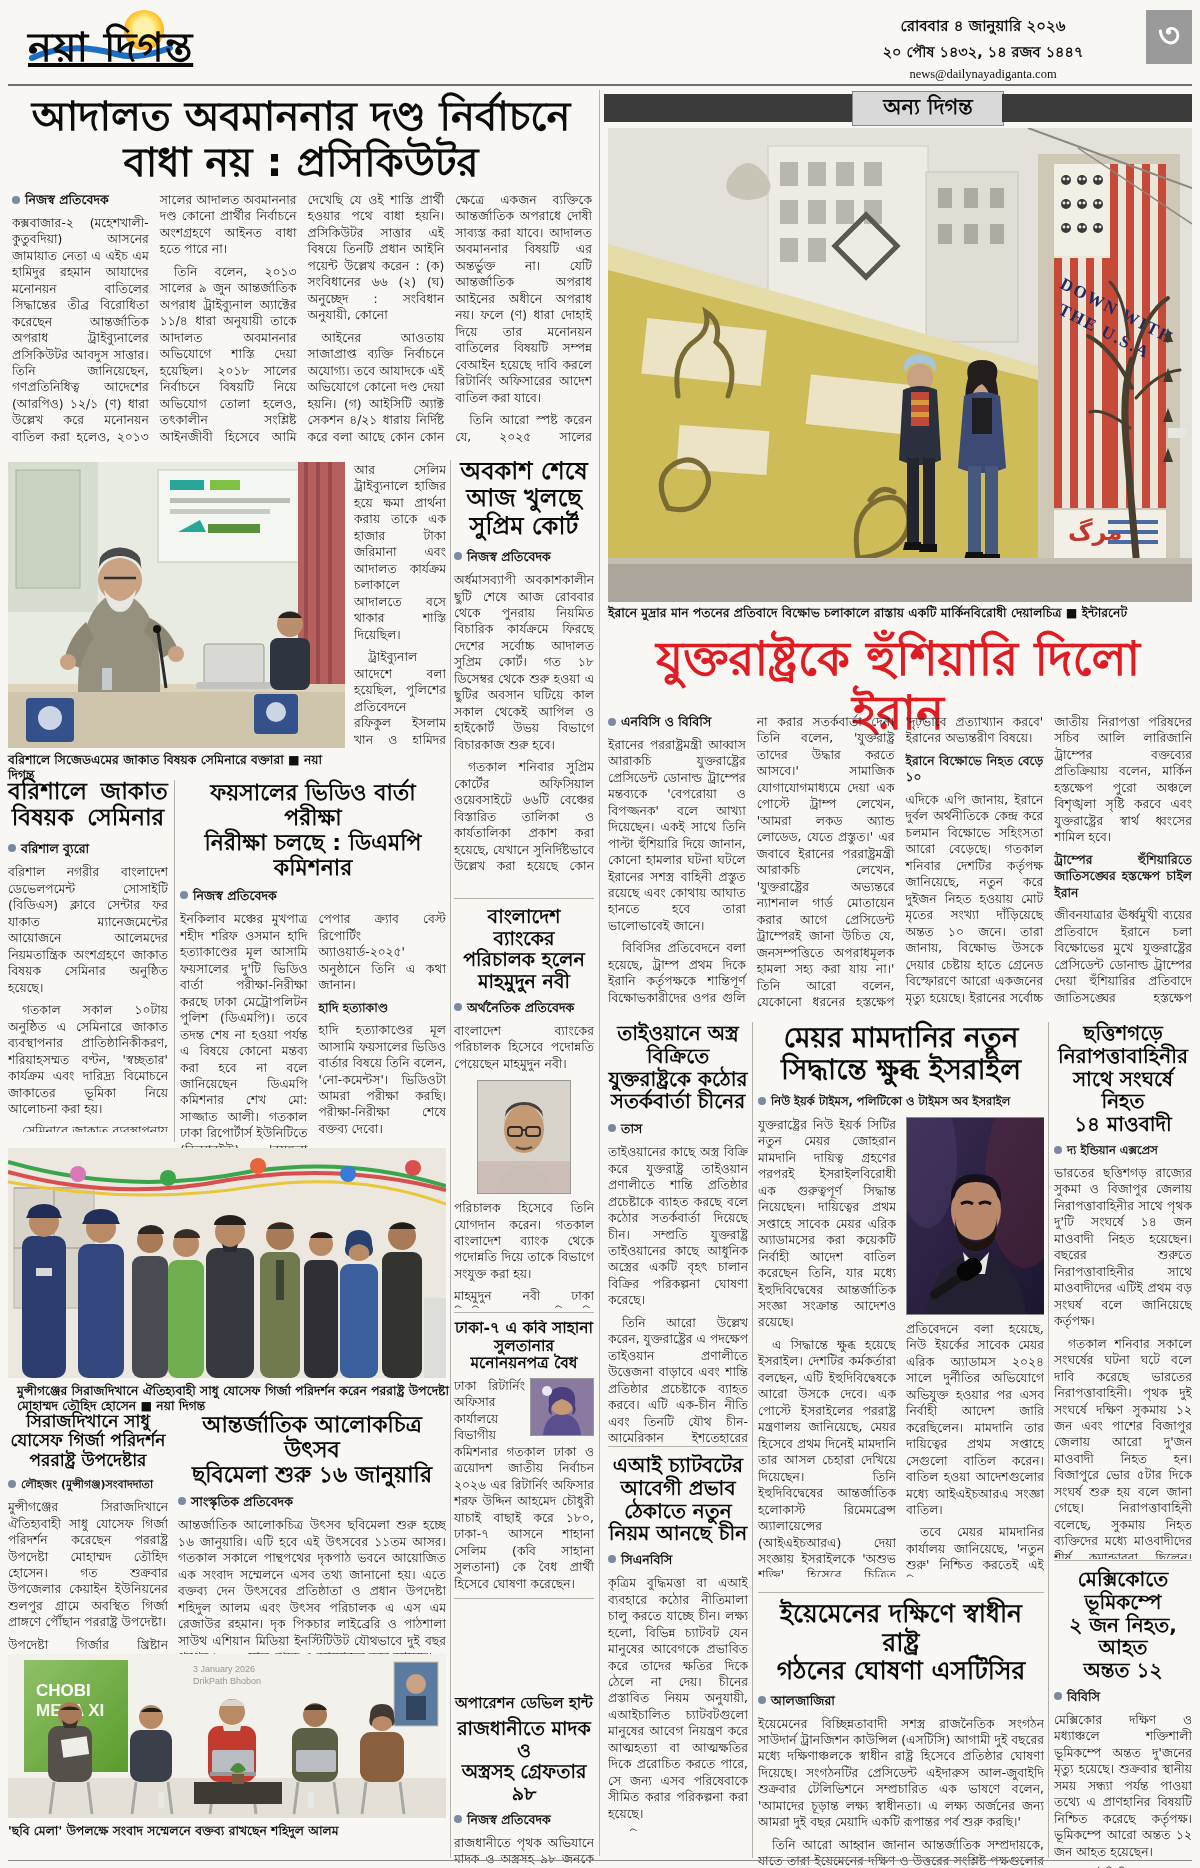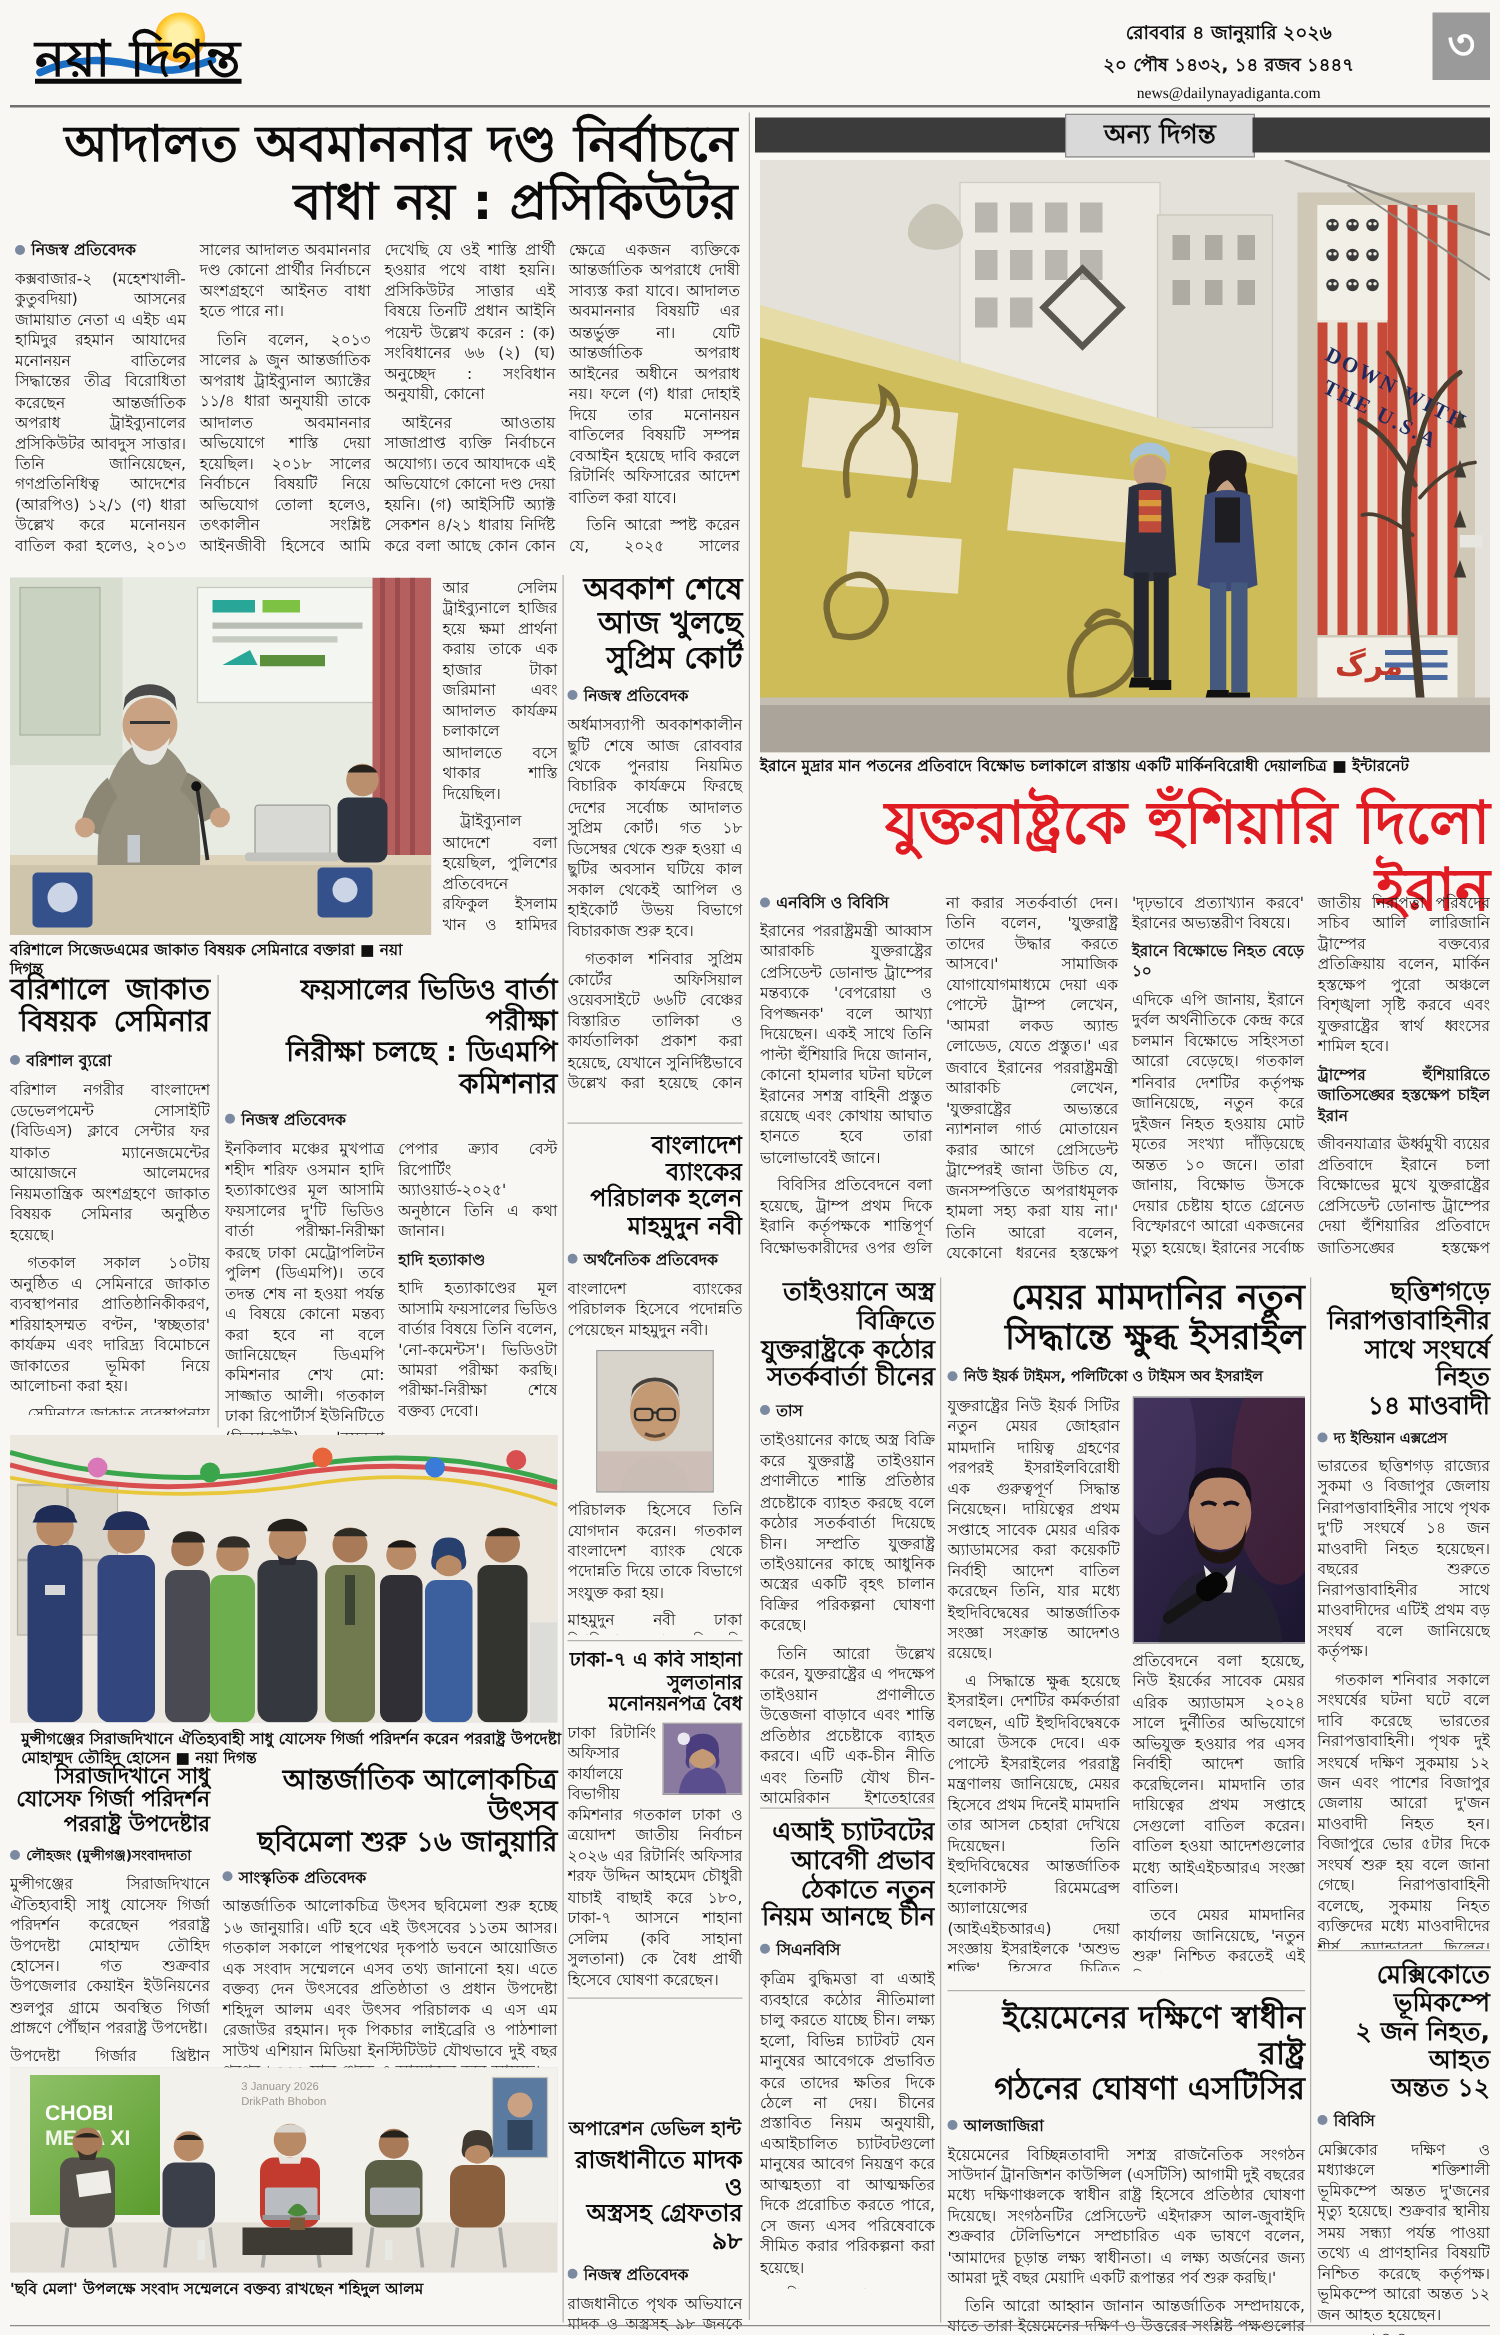--- a/index.html
+++ b/index.html
@@ -1,19 +1,19 @@
 <!DOCTYPE html>
 <html><head>
 <meta charset="utf-8">
 <style>
   html,body{margin:0;padding:0;background:#e9e7e2;}
   #page{position:relative;width:1200px;height:1868px;background:#f8f7f4;overflow:hidden;
         font-family:"DejaVu Sans","Liberation Sans",sans-serif;color:#111;}
   .abs{position:absolute;}
-  .hl{font-weight:800;color:#0c0c0c;text-align:right;white-space:pre-line;line-height:1.14;}
+  .hl{font-weight:800;color:#0c0c0c;text-align:center;white-space:pre-line;line-height:1.14;}
   .by{font-size:12.5px;font-weight:700;display:flex;align-items:flex-start;gap:5px;color:#111;}
   .dot{width:8px;height:8px;border-radius:50%;background:#7b8aa0;display:inline-block;flex:none;margin-top:4px;}
   .bd{font-size:12.3px;line-height:1.34;text-align:justify;color:#1b1b1b;overflow:hidden;}
   .bd p{margin:0 0 6px;text-indent:14px;}
   .bd p.nohang{text-indent:0;}
   .subhead{font-weight:800;text-indent:0 !important;}
   .cap{font-size:12.3px;font-weight:700;color:#101010;line-height:1.25;}
   .vrule{position:absolute;width:1px;background:#b3b1ac;}
   .hrule{position:absolute;height:1px;background:#b3b1ac;}
   .photo{background:#ddd;overflow:hidden;}

